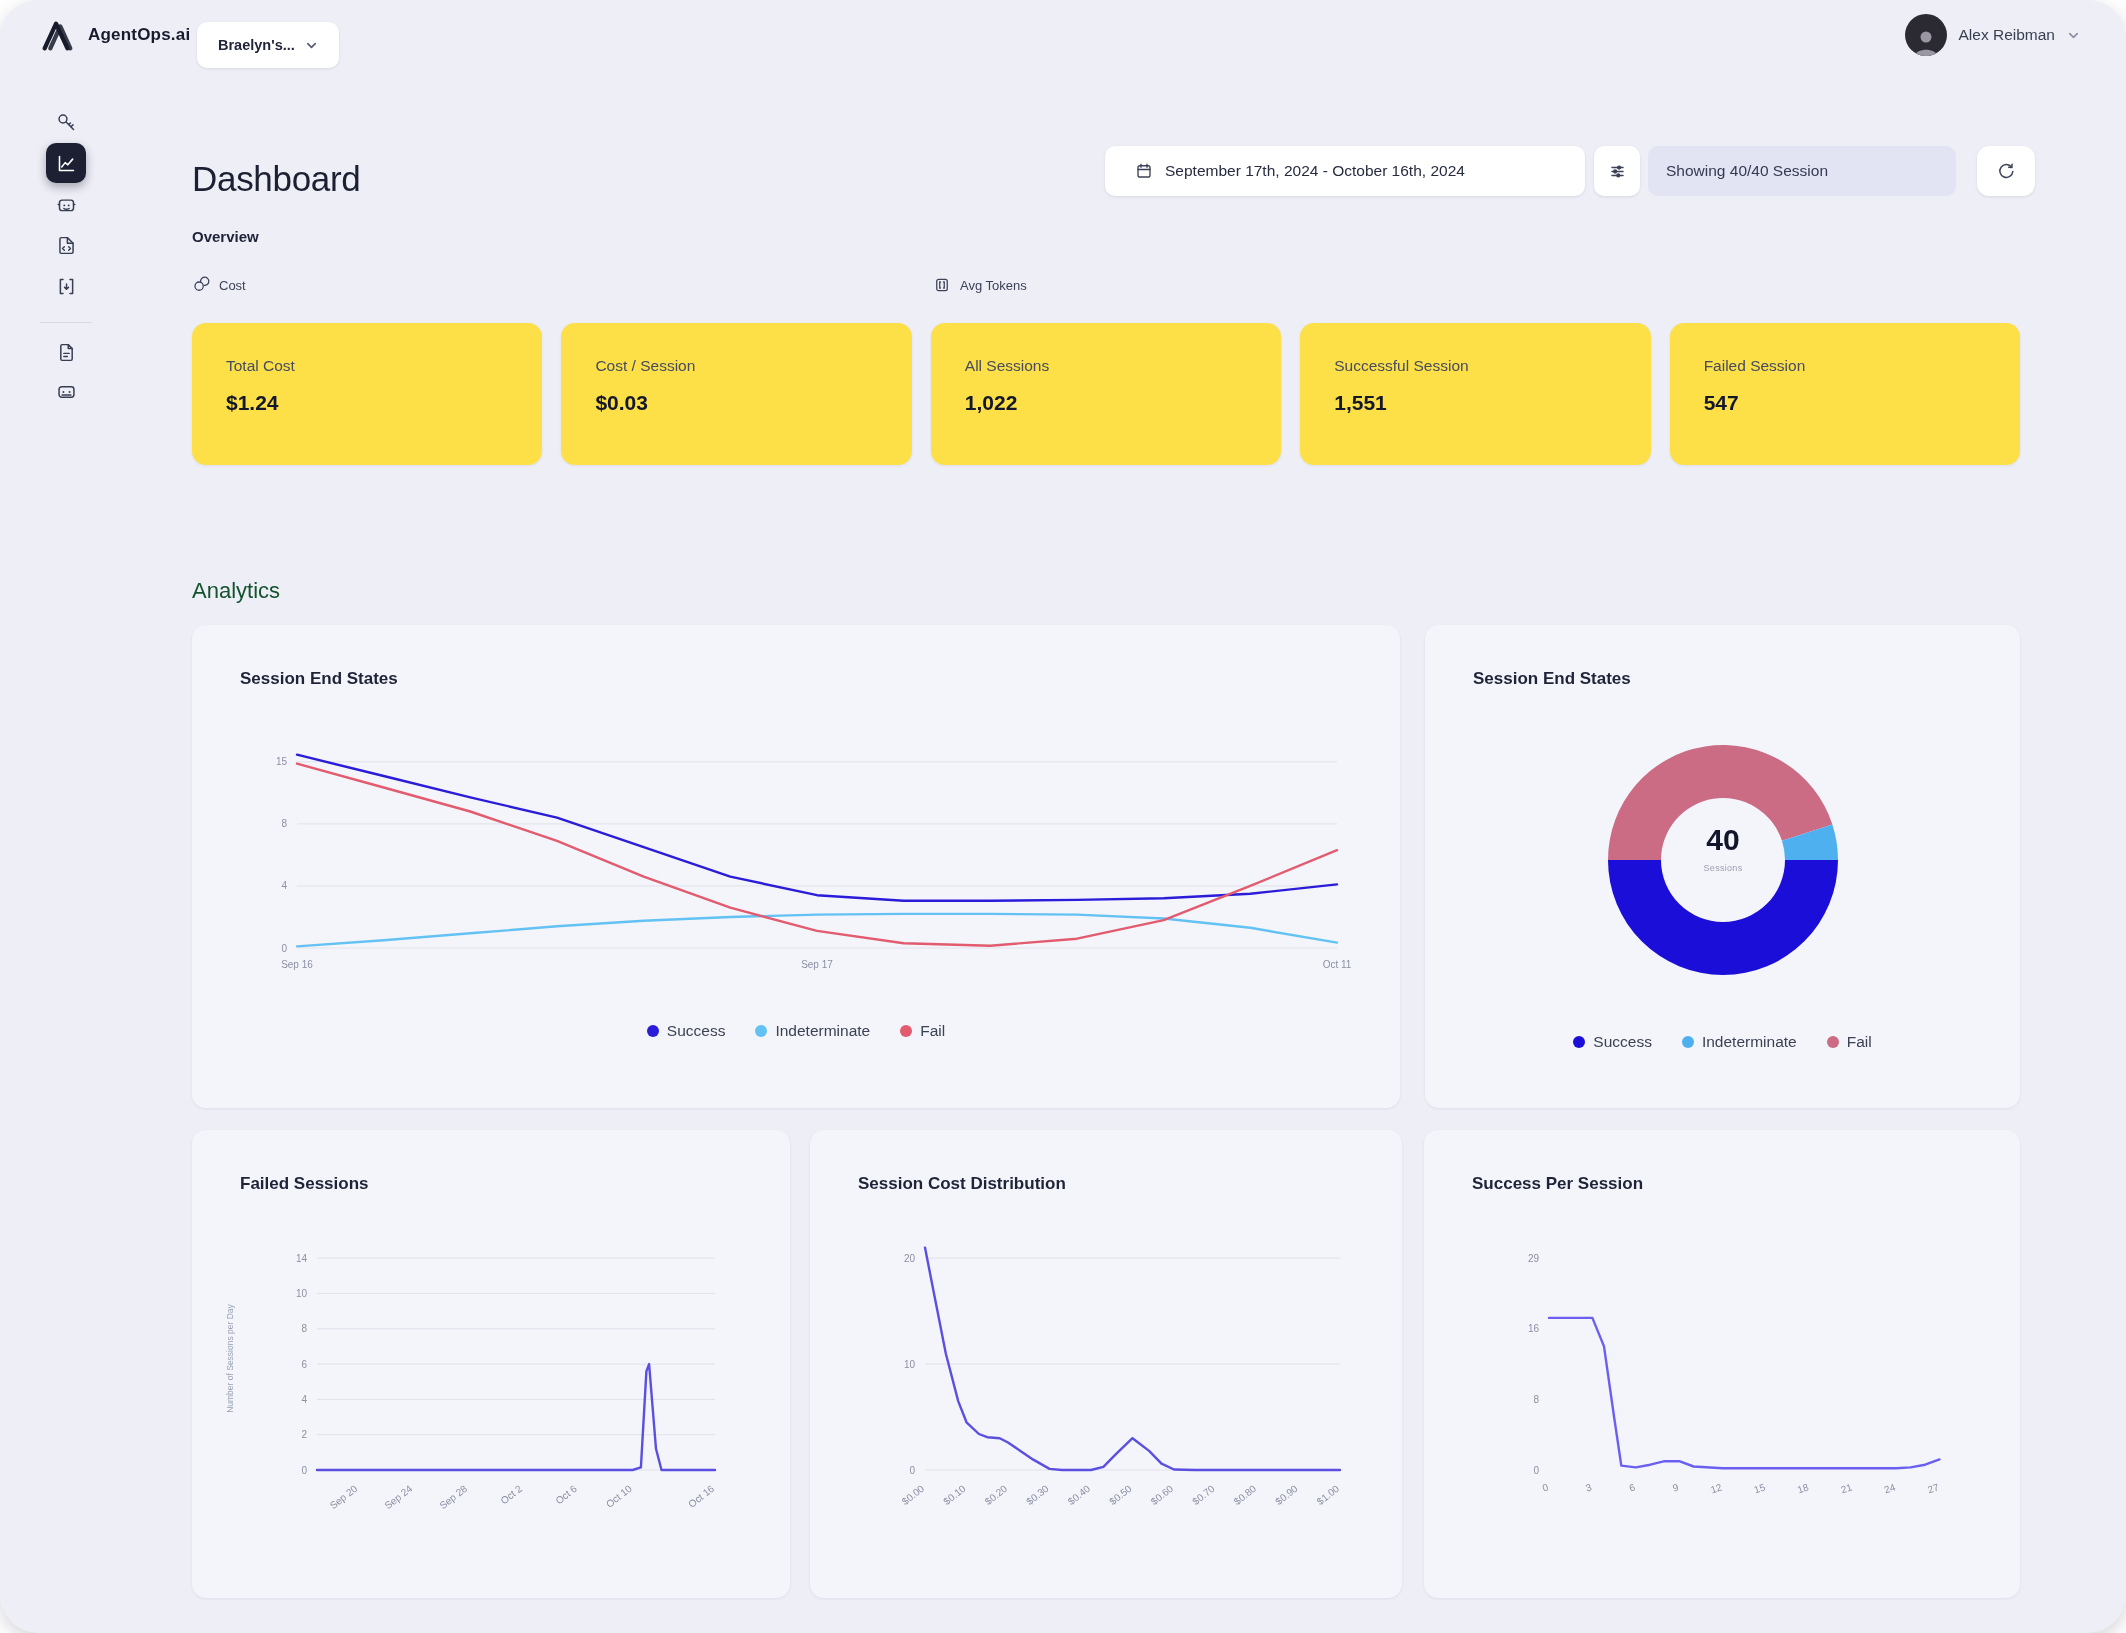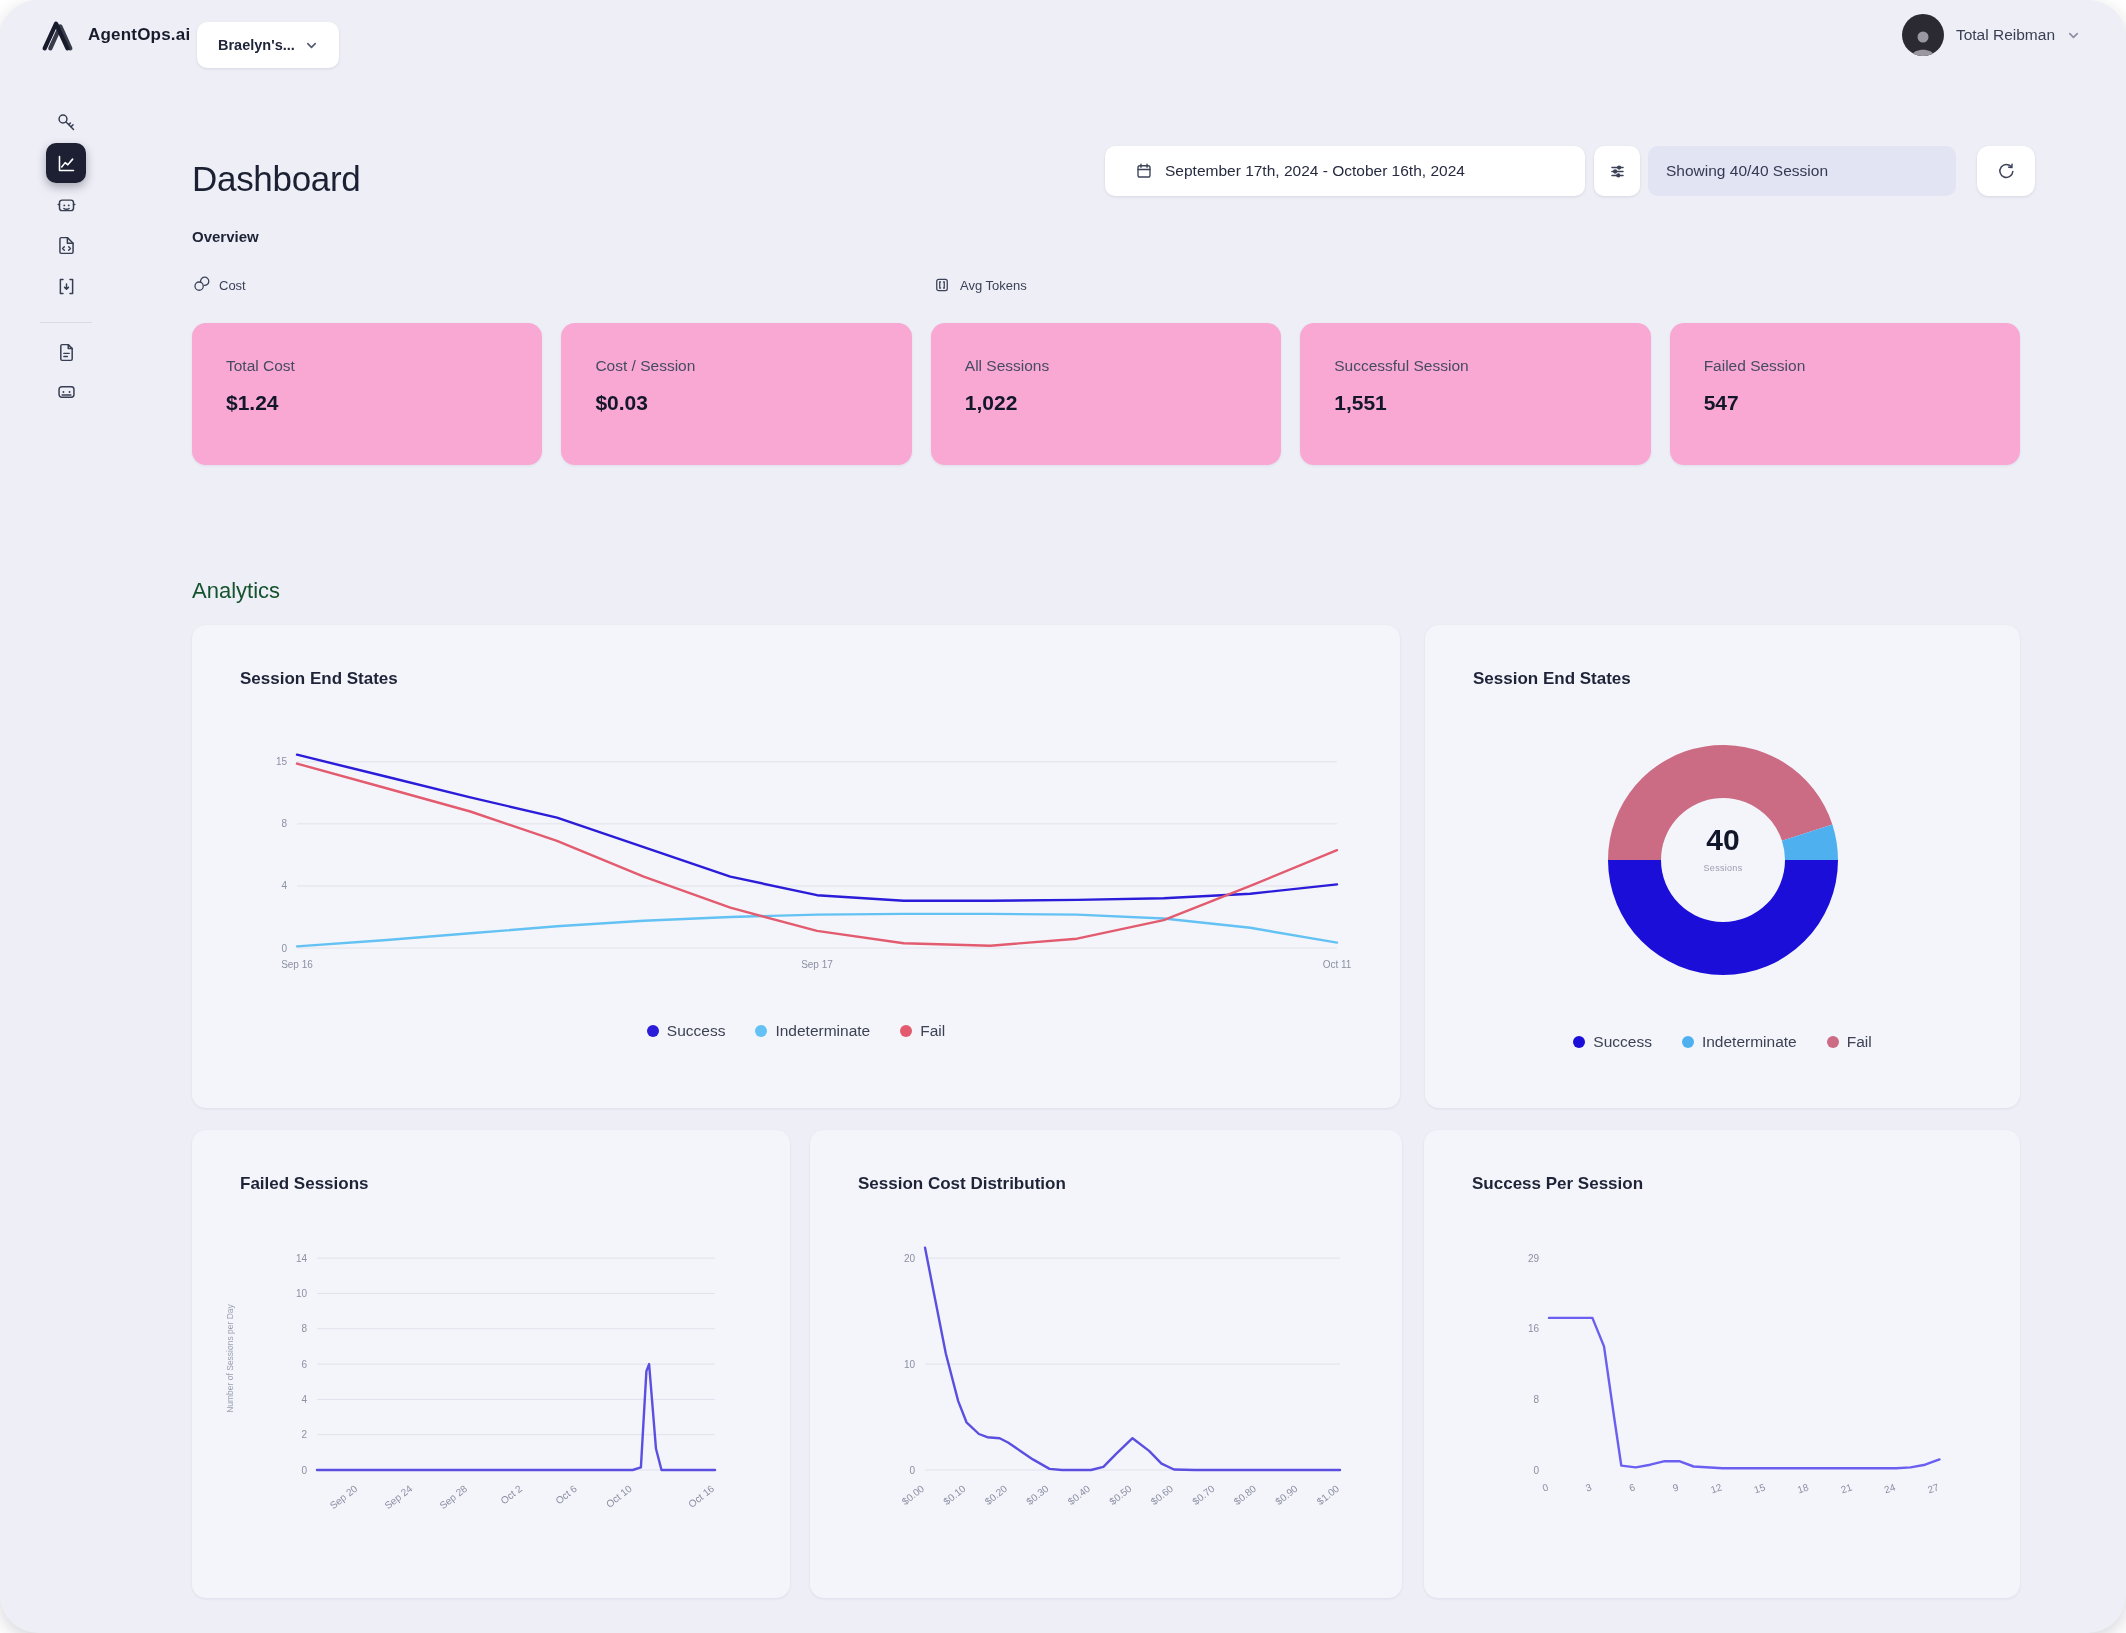--- a/index.html
+++ b/index.html
@@ -35,21 +35,21 @@
   .refresh-btn{position:absolute;left:1977px;top:146px;width:58px;height:50px;background:#fff;border-radius:12px;
     display:flex;align-items:center;justify-content:center;box-shadow:0 1px 3px rgba(20,20,50,.10);cursor:pointer;}
 
   .overview-label{position:absolute;left:192px;top:228px;font-size:15px;font-weight:700;color:#1d2236;}
   .metric-tab{position:absolute;top:276px;display:flex;align-items:center;gap:9px;font-size:13px;color:#3c4257;cursor:pointer;}
   .tab-cost{left:192px;}
   .tab-tokens{left:933px;}
 
   
   .cards-row{position:absolute;left:192px;top:323px;width:1828px;display:flex;gap:19px;}
-  .stat-card{flex:1;height:142px;background:#f9a8d4;border-radius:14px;box-shadow:0 1px 3px rgba(25,25,55,.07);
+  .stat-card{flex:1;height:142px;background:#fde047;border-radius:14px;box-shadow:0 1px 3px rgba(25,25,55,.07);
     padding:34px 34px;box-sizing:border-box;}
   .stat-label{font-size:15.5px;color:#454b61;font-weight:500;}
   .stat-value{font-size:21px;font-weight:700;color:#13172a;margin-top:16px;}
 
   .analytics-label{position:absolute;left:192px;top:578px;font-size:22px;font-weight:500;color:#14532d;}
 
   
   .chart-card{position:absolute;background:#f4f5fa;border-radius:14px;box-shadow:0 1px 3px rgba(25,25,55,.07);}
   .card-big{left:192px;top:625px;width:1208px;height:483px;}
   .card-donut{left:1425px;top:625px;width:595px;height:483px;}
@@ -89,21 +89,21 @@
           </svg>
       </span>
     </div>
     <div class="user-menu">
       <span class="avatar">
         <svg width="30" height="30" viewBox="0 0 30 30">
             <circle cx="15" cy="11" r="5.5" fill="#9a97a3"></circle>
             <path d="M3 32 C3 21 27 21 27 32 Z" fill="#9a97a3"></path>
           </svg>
       </span>
-      <span class="user-name">Total Reibman</span>
+      <span class="user-name">Alex Reibman</span>
       <span class="icon">
         <svg width="13" height="13" viewBox="0 0 14 14" fill="none">
             <path d="M3 5 L7 9 L11 5" stroke="#8a8fa3" stroke-width="1.8" stroke-linecap="round" stroke-linejoin="round"></path>
           </svg>
       </span>
     </div>
   </div>
 
   <nav class="sidebar">
     <div class="side-item" style="top:2px">

